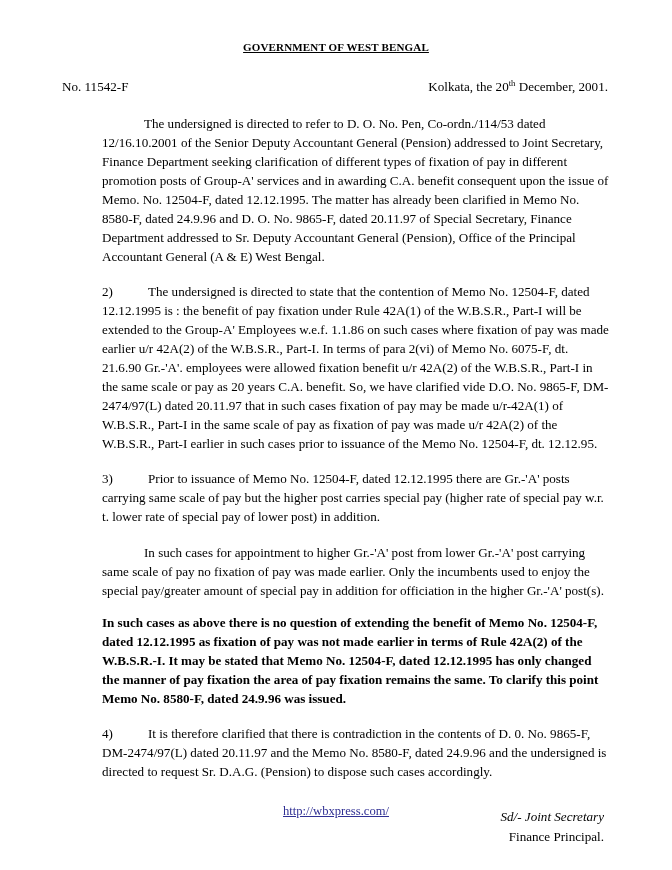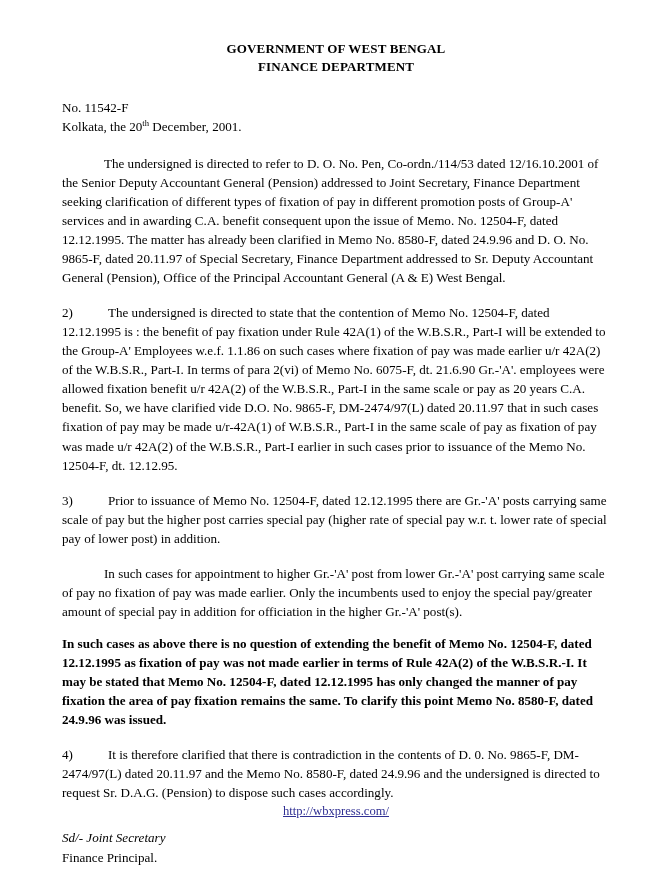--- a/index.html
+++ b/index.html
@@ -28,75 +28,76 @@
     position: absolute;
     left: 62px;
     top: 40px;
     width: 548px;
   }
 
   
   .heading {
     text-align: center;
     font-weight: bold;
-    font-size: 13px;
+    font-size: 11px;
     line-height: 1.42;
     letter-spacing: 0.15px;
+    text-decoration: underline;
   }
   .heading div {
     white-space: nowrap;
   }
 
   
   .memorow {
     display: flex;
     justify-content: space-between;
     align-items: baseline;
     margin-top: 22px;
     font-size: 13.1px;
     line-height: 1.45;
-    flex-direction: column;
   }
   .memorow .right {
     padding-right: 2px;
   }
   sup {
     font-size: 0.66em;
     vertical-align: super;
     line-height: 0;
   }
 
   
   .para {
     font-size: 13.1px;
     line-height: 1.455;
     text-align: left;
     margin-top: 16px;
     word-spacing: -0.05px;
+    margin-left: 40px;
   }
   .para.first {
     margin-top: 17px;
   }
   .indent {
     display: inline-block;
     width: 42px;
   }
   .numlabel {
     display: inline-block;
     width: 46px;
   }
   .para.run-on {
     margin-top: 0;
     font-weight: bold;
   }
 
   
   .signature {
     margin-top: 26px;
-    text-align: left;
+    text-align: right;
     font-size: 13.1px;
     line-height: 1.5;
     padding-right: 6px;
   }
   .signature .sd {
     font-style: italic;
   }
 
   
   .footer {
@@ -113,21 +114,20 @@
   }
 </style>
 </head>
 <body>
 
 <div class="page">
   <div class="content">
 
     <div class="heading">
       <div>GOVERNMENT OF WEST BENGAL</div>
-      <div>FINANCE DEPARTMENT</div>
     </div>
 
     <div class="memorow">
       <span class="left">No. 11542-F</span>
       <span class="right"><span>Kolkata, the 20</span><sup>th</sup><span> December, 2001.</span></span>
     </div>
 
     <p class="para first"><span class="indent"></span><span>The undersigned is directed to refer to D. O. No. Pen, Co-ordn./114/53 dated 12/16.10.2001 of the Senior Deputy Accountant General (Pension) addressed to Joint Secretary, Finance Department seeking clarification of different types of fixation of pay in different promotion posts of Group-A' services and in awarding C.A. benefit consequent upon the issue of Memo. No. 12504-F, dated 12.12.1995. The matter has already been clarified in Memo No. 8580-F, dated 24.9.96 and D. O. No. 9865-F, dated 20.11.97 of Special Secretary, Finance Department addressed to Sr. Deputy Accountant General (Pension), Office of the Principal Accountant General (A &amp; E) West Bengal.</span></p>
 
     <p class="para"><span class="numlabel">2)</span><span>The undersigned is directed to state that the contention of Memo No. 12504-F, dated 12.12.1995 is : the benefit of pay fixation under Rule 42A(1) of the W.B.S.R., Part-I will be extended to the Group-A' Employees w.e.f. 1.1.86 on such cases where fixation of pay was made earlier u/r 42A(2) of the W.B.S.R., Part-I. In terms of para 2(vi) of Memo No. 6075-F, dt. 21.6.90 Gr.-'A'. employees were allowed fixation benefit u/r 42A(2) of the W.B.S.R., Part-I in the same scale or pay as 20 years C.A. benefit. So, we have clarified vide D.O. No. 9865-F, DM-2474/97(L) dated 20.11.97 that in such cases fixation of pay may be made u/r-42A(1) of W.B.S.R., Part-I in the same scale of pay as fixation of pay was made u/r 42A(2) of the W.B.S.R., Part-I earlier in such cases prior to issuance of the Memo No. 12504-F, dt. 12.12.95.</span></p>

